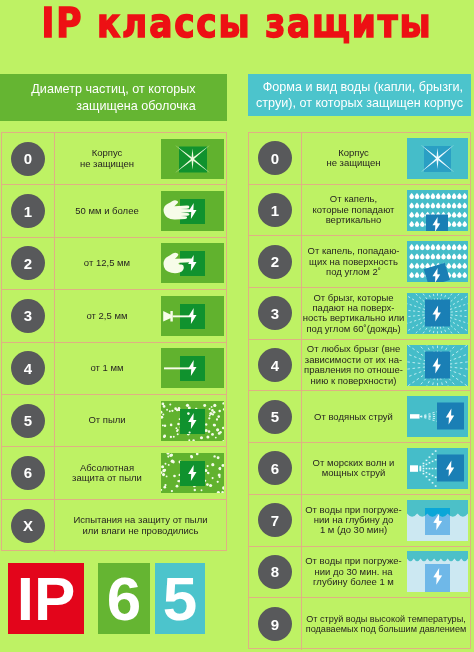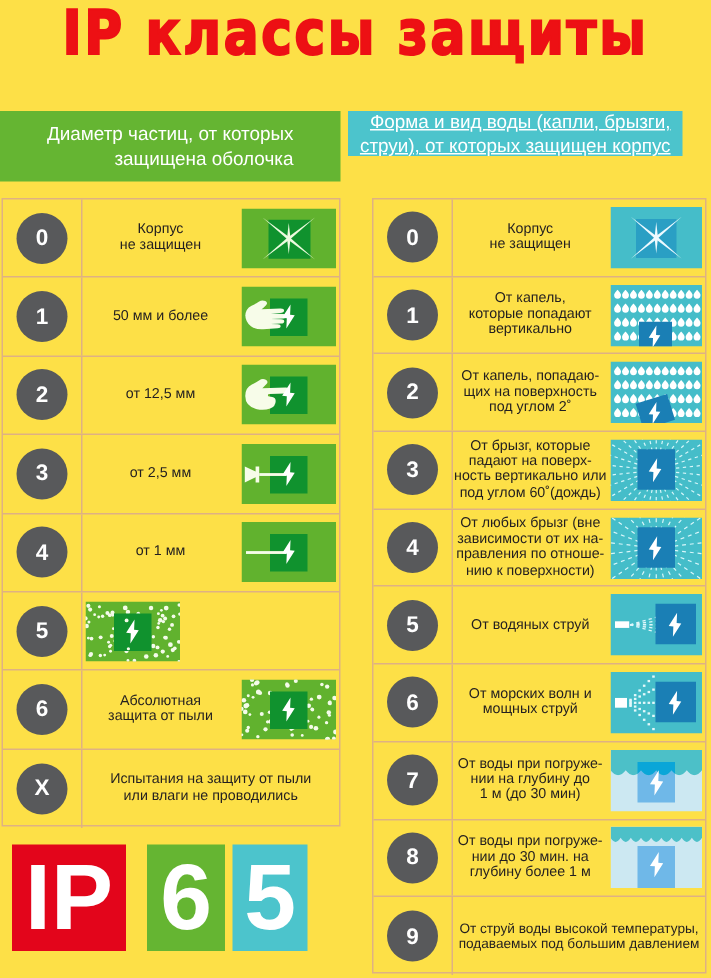--- a/index.html
+++ b/index.html
@@ -1,31 +1,31 @@
 <!DOCTYPE html>
 <html><head>
 <meta charset="utf-8">
 <style>
   html,body{margin:0;padding:0;background:#fff;}
   body{width:474px;height:652px;font-family:"Liberation Sans",sans-serif;overflow:hidden;}
-  #page{position:relative;width:474px;height:652px;background:#fde047;}
+  #page{position:relative;width:474px;height:652px;background:#bef264;}
 
   .title{position:absolute;left:0;top:3px;width:474px;text-align:center;
          color:#ed1014;font-weight:bold;font-size:43px;line-height:43px;
          font-family:"DejaVu Sans Condensed","DejaVu Sans",sans-serif;
          letter-spacing:2.0px;white-space:nowrap;
          transform:scaleX(0.89) scaleY(0.95);transform-origin:237px 0;
          -webkit-text-stroke:1.5px #ed1014;}
 
   .hdr{position:absolute;color:#fff;font-size:12.6px;font-weight:400;
        line-height:16.5px;text-align:right;display:flex;align-items:center;
        justify-content:center;padding:0 4px;box-sizing:border-box;
        white-space:pre-line;}
   #hdrL{left:0;top:74px;width:227px;height:47px;background:#65b532;}
-  #hdrR{left:232px;top:74px;width:223px;height:30px;background:#4cc4cc;text-decoration:underline;}
+  #hdrR{left:248px;top:74px;width:223px;height:42px;background:#4cc4cc;}
 
   .tbl{position:absolute;border:1px solid #dfb183;box-sizing:border-box;}
   #tblL{left:1px;top:132px;width:226px;height:419px;}
   #tblR{left:248px;top:132px;width:223px;height:517px;}
 
   .row{display:flex;align-items:stretch;border-bottom:1px solid #dfb183;box-sizing:border-box;}
   .row:last-child{border-bottom:none;}
   .cNum{width:53px;flex:0 0 53px;border-right:1px solid #dfb183;
         display:flex;align-items:center;justify-content:center;box-sizing:border-box;}
   .circ{width:34px;height:34px;border-radius:50%;background:#58595b;color:#fff;
@@ -123,20 +123,21 @@
             <rect x="19" y="8" width="25" height="25" fill="#10922e"></rect>
             <rect x="3" y="19.4" width="26.8" height="1.9" fill="#f7fce9"></rect>
             <path transform="translate(26.8,12) scale(1)" d="M5.9 0 L0.3 8.9 L3.4 9.1 L3.1 16 L8.7 7.1 L5.6 6.9 Z" fill="#fff"></path>
           </svg>
         </div>
       </div>
       <div class="row" style="height: 52.375px;">
         <div class="cNum">
           <div class="circ">5</div>
         </div>
+        <div class="cTxt">От пыли</div>
         <div class="cIco" style="flex: 0 0 67px;">
           <svg width="63" height="40" viewBox="0 0 63 40">
             <rect width="63" height="40" fill="#61b22e"></rect>
             <g>
               <circle cx="37.6" cy="12.0" r="1.28" fill="#f4fbe9"></circle>
               <circle cx="62.2" cy="26.9" r="1.27" fill="#f4fbe9"></circle>
               <circle cx="54.8" cy="36.6" r="0.95" fill="#f4fbe9"></circle>
               <circle cx="62.8" cy="8.4" r="1.04" fill="#f4fbe9"></circle>
               <circle cx="62.5" cy="2.4" r="1.17" fill="#f4fbe9"></circle>
               <circle cx="1.9" cy="2.9" r="1.37" fill="#f4fbe9"></circle>

